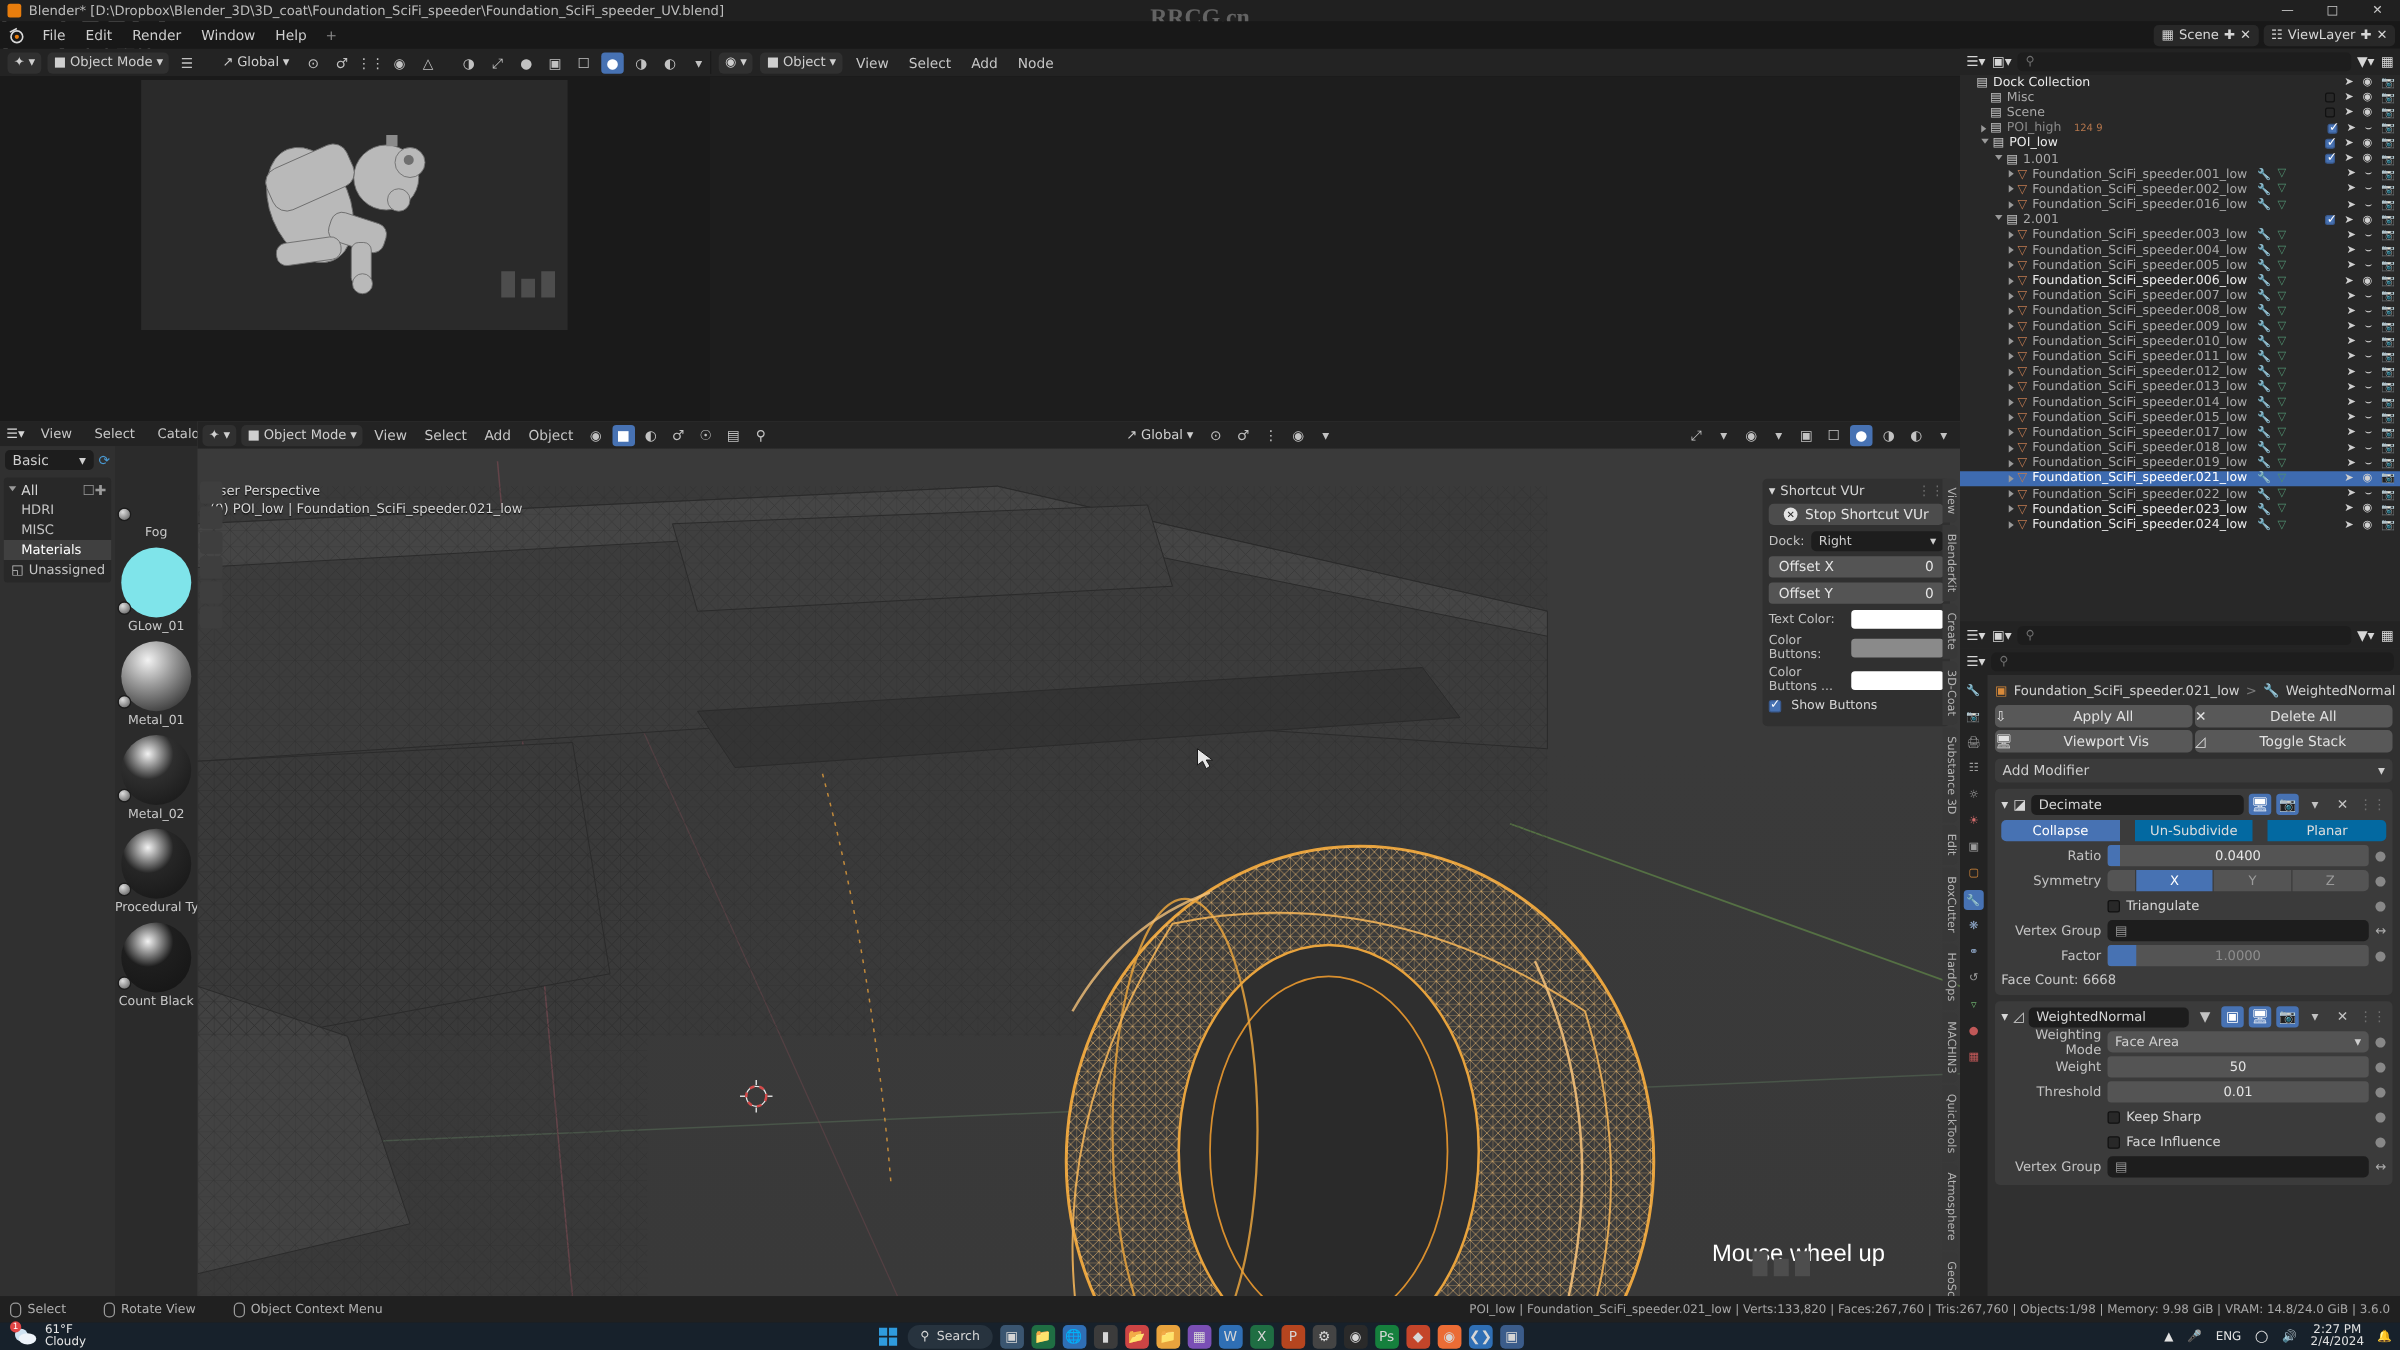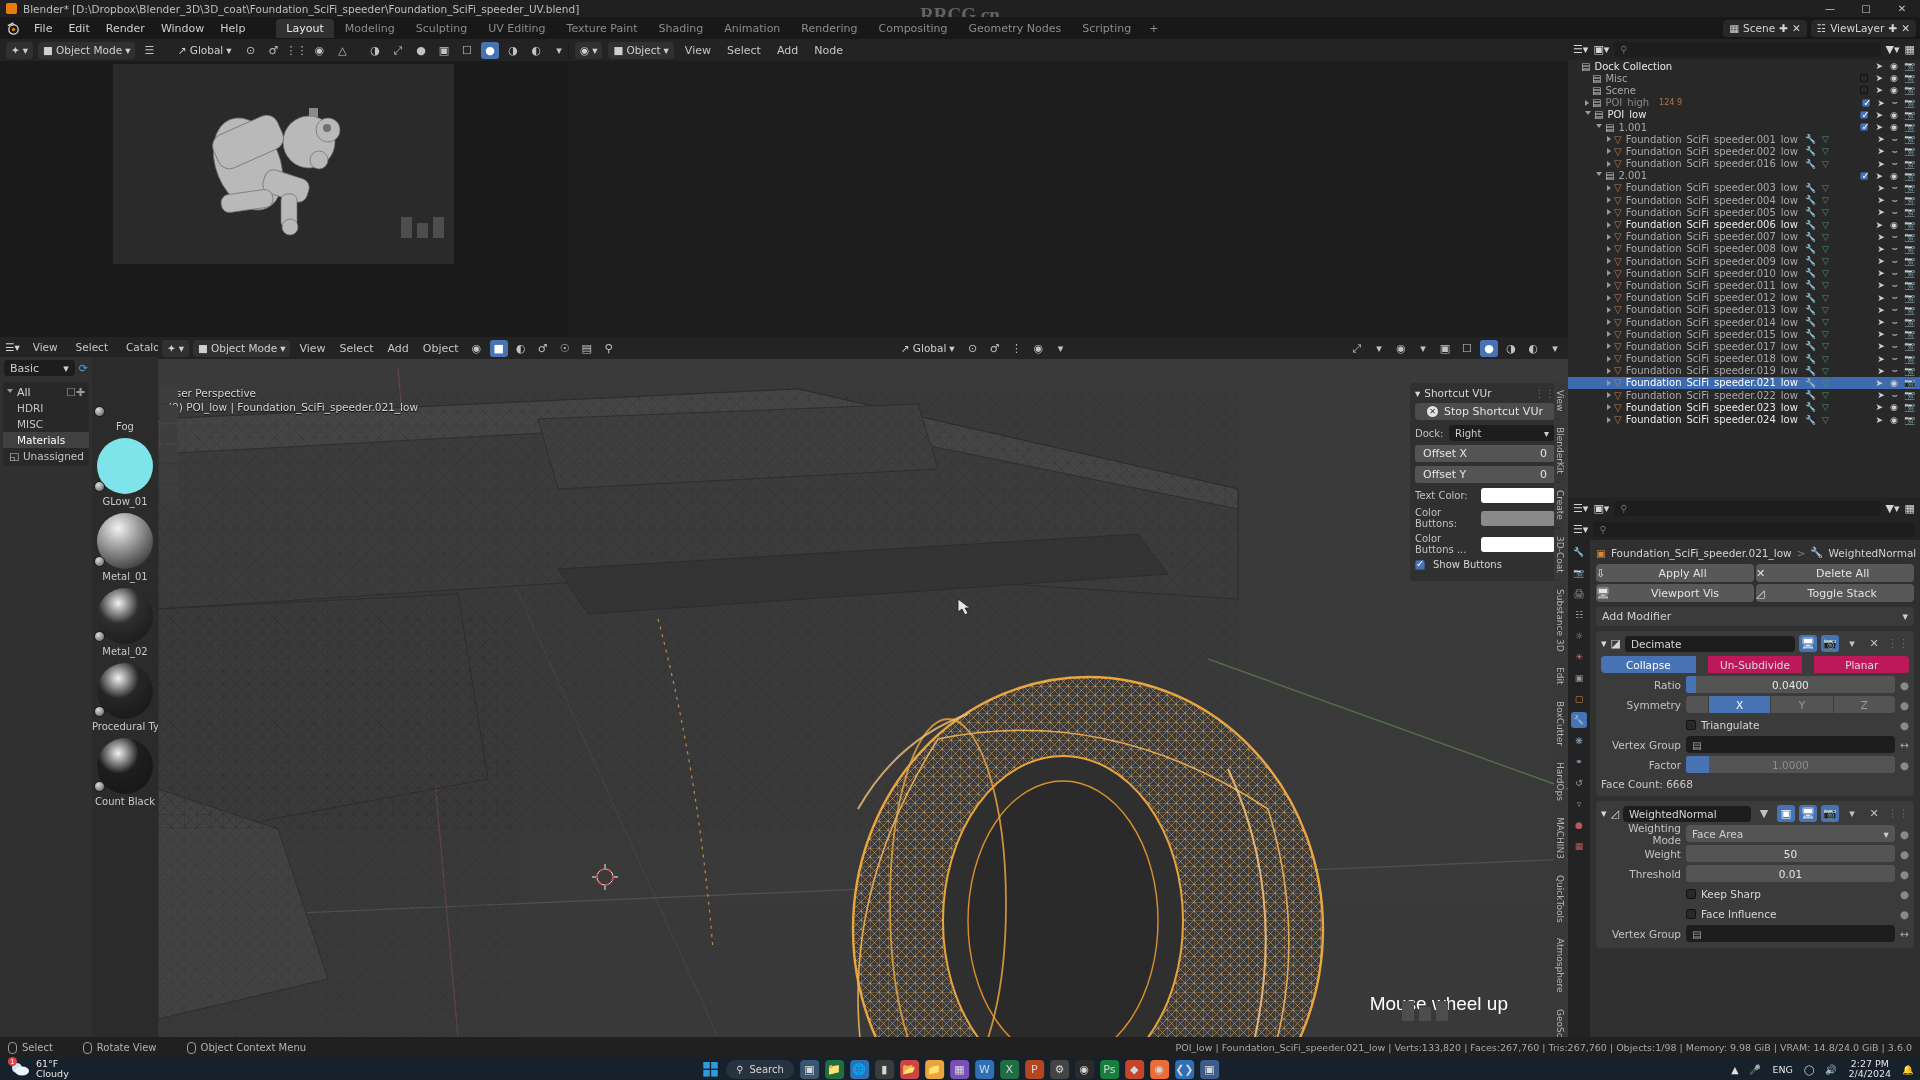--- a/index.html
+++ b/index.html
@@ -138,21 +138,21 @@
   #propTabs div { width:16px;height:16px; border-radius:3px; display:flex;align-items:center;justify-content:center; font-size:9px; color:#9d9d9d;}
   #propBody { position:absolute; left:22px; top:21px; right:0; bottom:0; padding:4px 6px; overflow:hidden;}
   .bcrumb { display:flex; align-items:center; gap:5px; font-size:10.5px; color:#d3d3d3; height:17px;}
   .modbox { background:#3b3b3b; border-radius:4px; margin-top:5px; padding:4px 5px 6px;}
   .modhdr { display:flex; align-items:center; gap:4px; height:17px; }
   .modname { flex:1; background:#1d1d1d; border-radius:4px; height:16px; display:flex; align-items:center; padding:0 6px; font-size:10.5px;}
   .prow { display:flex; align-items:center; height:17px; margin-top:3px; gap:5px; font-size:10.5px;}
   .prow .plab { width:80px; text-align:right; color:#c3c3c3; flex:none;}
   .prow .pctl { flex:1; }
   .tri3 { display:flex; gap:12px; margin-top:4px; }
-  .tri3 div { flex:1; height:17px; background:#be185d; display:flex;align-items:center;justify-content:center; font-size:10.5px; color:#ddd;}
+  .tri3 div { flex:1; height:17px; background:#0369a1; display:flex;align-items:center;justify-content:center; font-size:10.5px; color:#ddd;}
   .tri3 div:first-child { border-radius:4px 0 0 4px; }
   .tri3 div:last-child { border-radius:0 4px 4px 0; }
   .tri3 div.on { background:#4772b3; color:#fff;}
 
   
   #statusbar { position:absolute; left:0; top:1037px; width:1920px; height:21px; background:#202020;
                display:flex; align-items:center; font-size:10px; color:#b2b2b2; padding:0 8px; gap:30px;}
   #statusbar .mouseic { width:9px;height:12px; border:1px solid #9a9a9a; border-radius:4px; display:inline-block; margin-right:5px;}
   #statsText { position:absolute; right:8px; font-size:9.5px; color:#a8a8a8; white-space:nowrap;}
 
@@ -195,33 +195,20 @@
       <circle cx="8" cy="9" r="5" fill="none" stroke="#d8d8d8" stroke-width="1.4"></circle>
       <circle cx="8" cy="9" r="1.8" fill="#e87d0d"></circle>
       <path d="M2 5 L8 2" stroke="#d8d8d8" stroke-width="1.4" fill="none"></path>
     </svg>
     <div class="mi">File</div>
     <div class="mi">Edit</div>
     <div class="mi">Render</div>
     <div class="mi">Window</div>
     <div class="mi">Help</div>
 
-    <div class="tabs" id="wsTabs">
-        <div class="tab active">Layout</div>
-        <div class="tab">Modeling</div>
-        <div class="tab">Sculpting</div>
-        <div class="tab">UV Editing</div>
-        <div class="tab">Texture Paint</div>
-        <div class="tab">Shading</div>
-        <div class="tab">Animation</div>
-        <div class="tab">Rendering</div>
-        <div class="tab">Compositing</div>
-        <div class="tab">Geometry Nodes</div>
-        <div class="tab">Scripting</div>
-      </div>
     <div class="plus">+</div>
 
     <div class="right">
       <div class="scenefld">
         <span>▦</span>
         <span>Scene</span>
         <span>✚</span>
         <span>✕</span>
       </div>
       <div class="scenefld">

